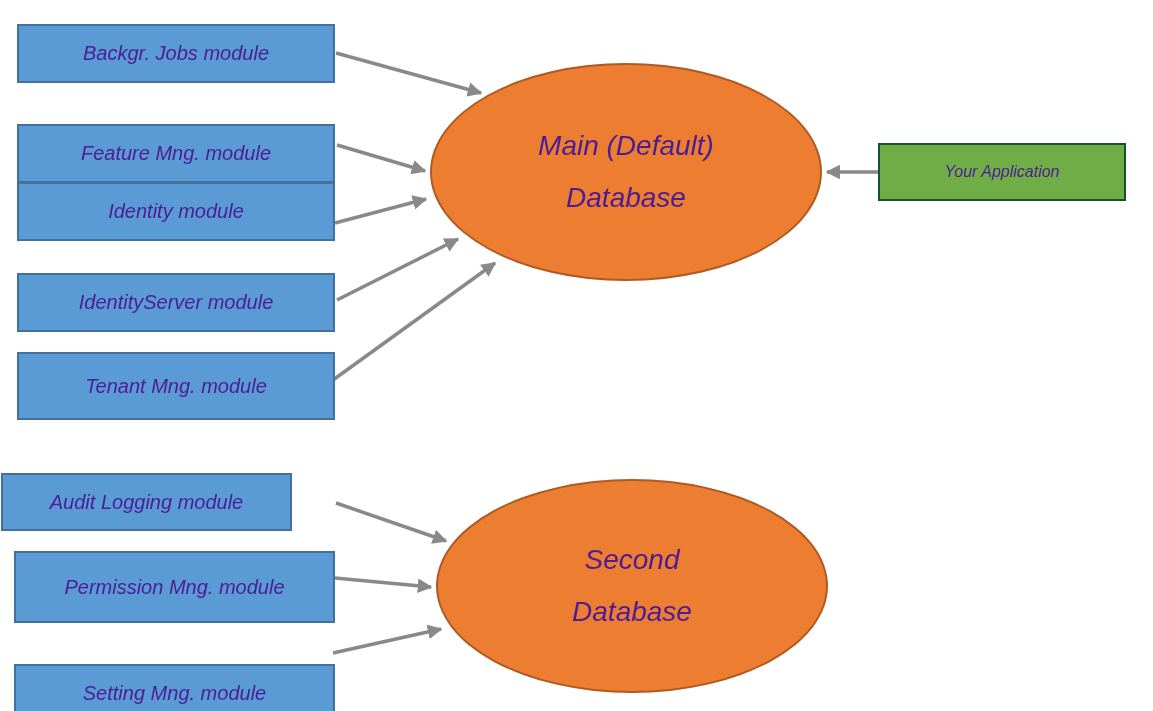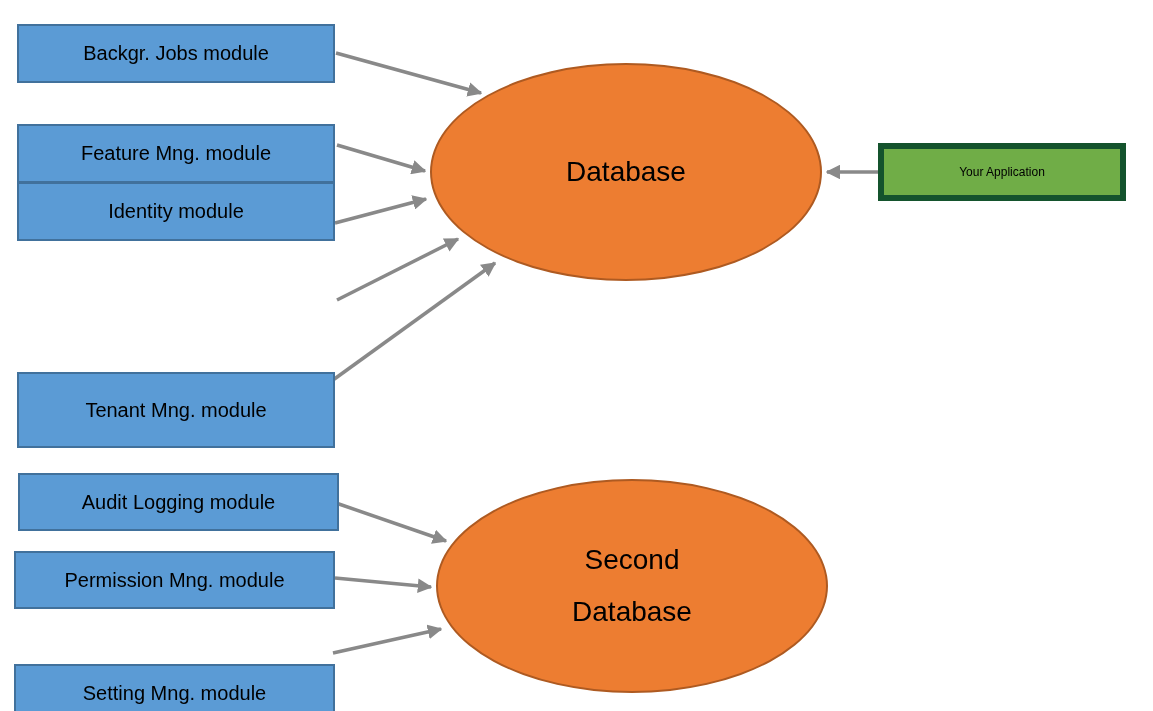--- a/index.html
+++ b/index.html
@@ -15,51 +15,52 @@
     background: #ffffff;
     overflow: hidden;
   }
   .node {
     position: absolute;
     box-sizing: border-box;
     display: flex;
     align-items: center;
     justify-content: center;
     text-align: center;
-    color: #000000;
+    color: #4c1d95;
+    font-style: italic;
   }
   .module {
     background: #5B9BD5;
     border: 2px solid #41719C;
     font-size: 20px;
     width: 318px;
     height: 59px;
   }
   .m1 { left: 17px; top: 24px; }
   .m2 { left: 17px; top: 124px; }
   .m3 { left: 17px; top: 182px; }
   .m4 { left: 17px; top: 273px; }
-  .m5 { left: 17px; top: 352px; height: 76px; margin-top: 20px; }
-  .m6 { left: 18px; top: 473px; width: 321px; height: 58px; }
-  .m7 { left: 14px; top: 551px; width: 321px; height: 58px; }
+  .m5 { left: 17px; top: 352px; height: 68px; }
+  .m6 { left: 1px; top: 473px; width: 291px; height: 58px; }
+  .m7 { left: 14px; top: 551px; width: 321px; height: 72px; }
   .m8 { left: 14px; top: 664px; width: 321px; height: 58px; }
   .db-ellipse {
     background: #ED7D31;
     border: 2px solid #AE5A21;
     border-radius: 50%;
     flex-direction: column;
     font-size: 28px;
     line-height: 52px;
   }
   .db1 { left: 430px; top: 63px; width: 392px; height: 218px; }
   .db2 { left: 436px; top: 479px; width: 392px; height: 214px; }
   .app-box {
     background: #70AD47;
-    border: 6px solid #14532d;
-    font-size: 12px;
+    border: 2px solid #14532d;
+    font-size: 16px;
     left: 878px; top: 143px; width: 248px; height: 58px;
   }
   .edges-layer {
     position: absolute;
     left: 0; top: 0;
     width: 1153px;
     height: 711px;
     pointer-events: none;
   }
   .edge {
@@ -92,35 +93,39 @@
 
   <div class="node module m1">
     <span>Backgr. Jobs module</span>
   </div>
   <div class="node module m2">
     <span>Feature Mng. module</span>
   </div>
   <div class="node module m3">
     <span>Identity module</span>
   </div>
+  <div class="node module m4">
+    <span>IdentityServer module</span>
+  </div>
   <div class="node module m5">
     <span>Tenant Mng. module</span>
   </div>
 
   <div class="node module m6">
     <span>Audit Logging module</span>
   </div>
   <div class="node module m7">
     <span>Permission Mng. module</span>
   </div>
   <div class="node module m8">
     <span>Setting Mng. module</span>
   </div>
 
   <div class="node db-ellipse db1">
+    <span>Main (Default)</span>
     <span>Database</span>
   </div>
   <div class="node db-ellipse db2">
     <span>Second</span>
     <span>Database</span>
   </div>
 
   <div class="node app-box">
     <span>Your Application</span>
   </div>

